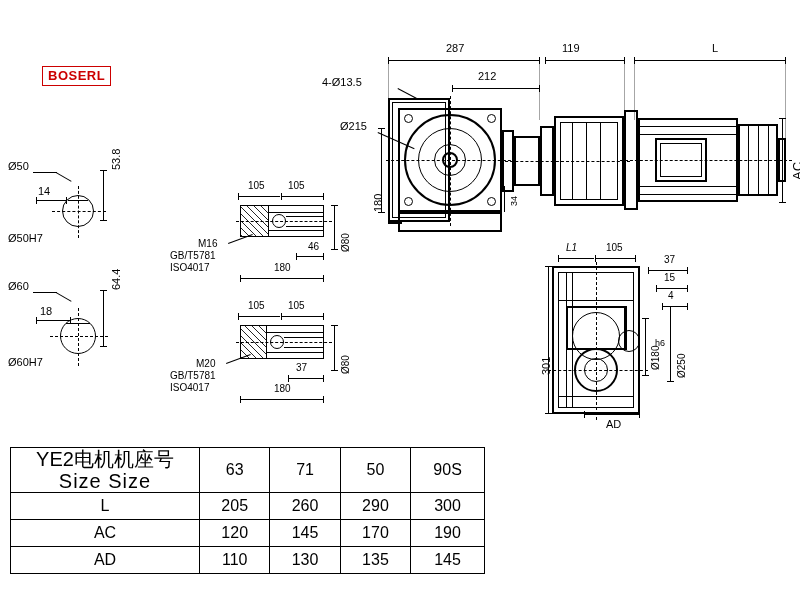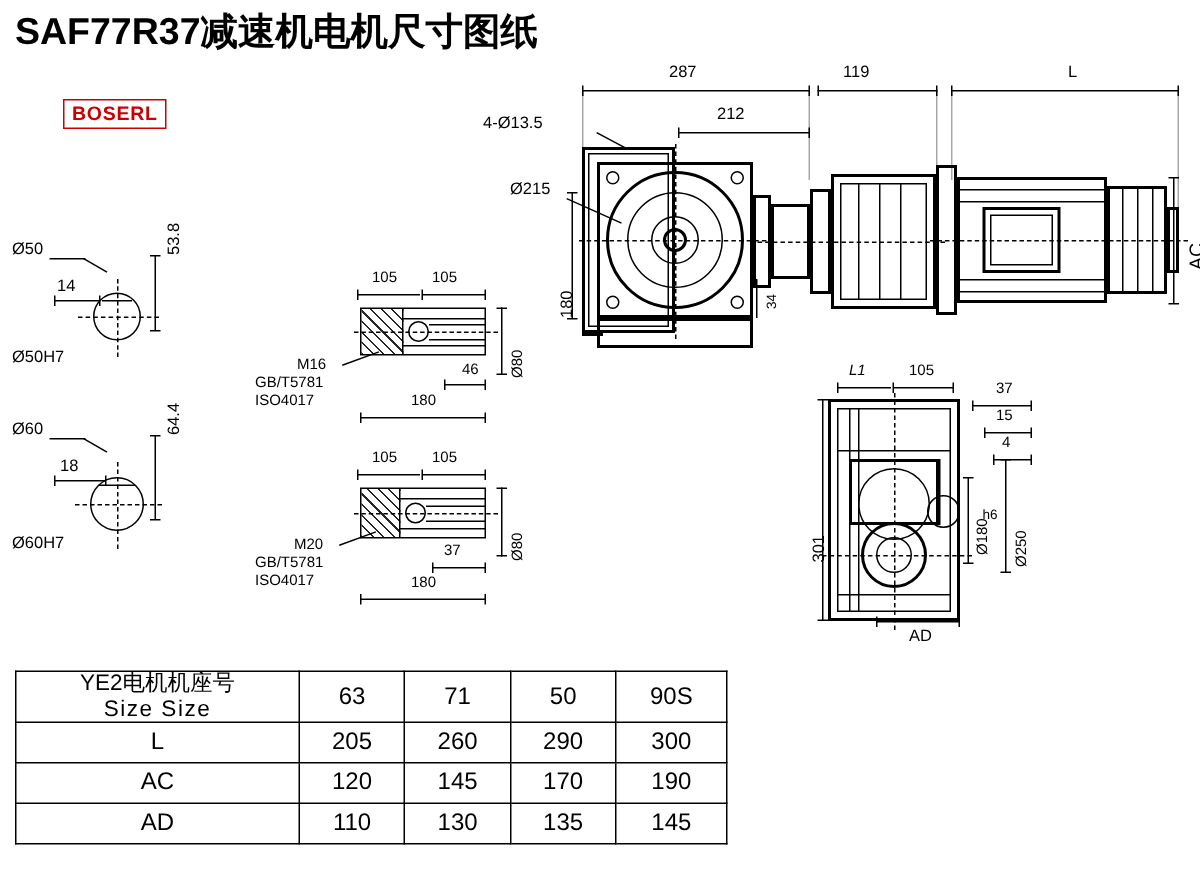--- a/index.html
+++ b/index.html
@@ -62,31 +62,30 @@
     width:475px;
   }
   table.spec td{
     border:1px solid #000;
     text-align:center;
     font-size:16px;
     height:26px;
     padding:0 4px;
     font-family:"Liberation Sans",sans-serif;
   }
-  table.spec td.head1{width:180px;line-height:1.1;font-size:15px;}
+  table.spec td.head1{width:180px;line-height:1.1;font-size:20px;}
   table.spec td.head1 .l1{display:block;}
   table.spec td.head1 .l2{display:block;letter-spacing:1px;}
   table.spec td.rowlabel{font-size:16px;}
 </style>
 </head>
 <body>
 
 <div class="root">
 
-  <div class="title">SAF77R37减速机电机尺寸图纸</div>
 
   <div class="logo">BOSERL</div>
 
   <div>
     <div class="lbl" style="left:8px;top:160px;">Ø50</div>
     <div class="lbl" style="left:8px;top:232px;">Ø50H7</div>
     <div class="lbl" style="left:38px;top:185px;">14</div>
     <div class="lbl rot" style="left:110px;top:170px;transform:rotate(-90deg);">53.8</div>
 
     <div class="ln hl" style="left:36px;top:200px;width:30px;"></div>

